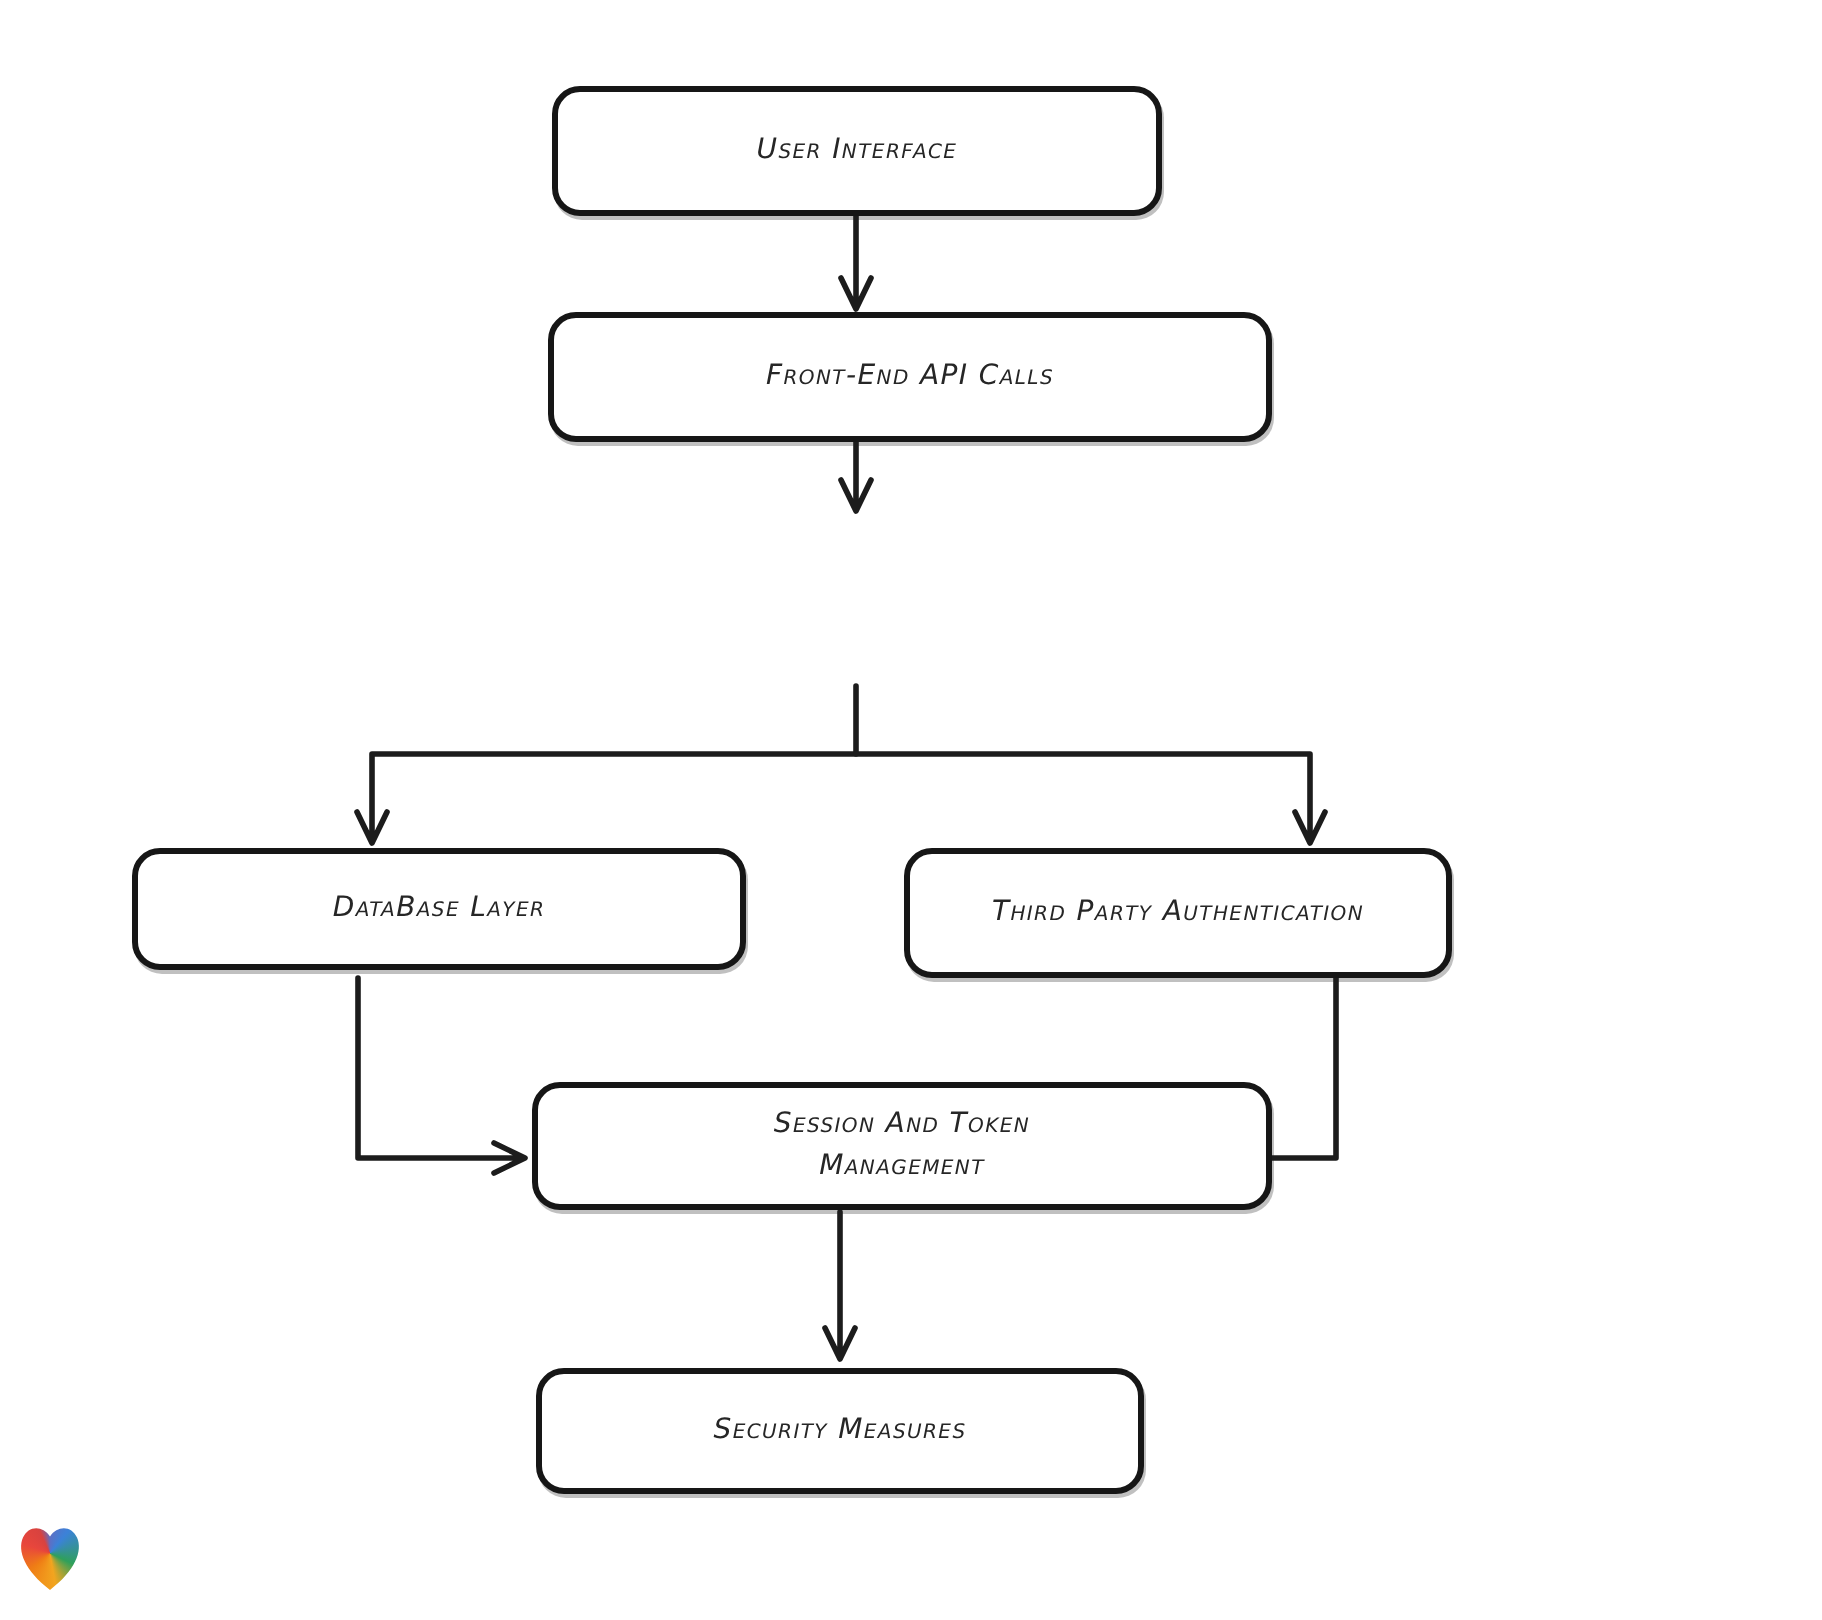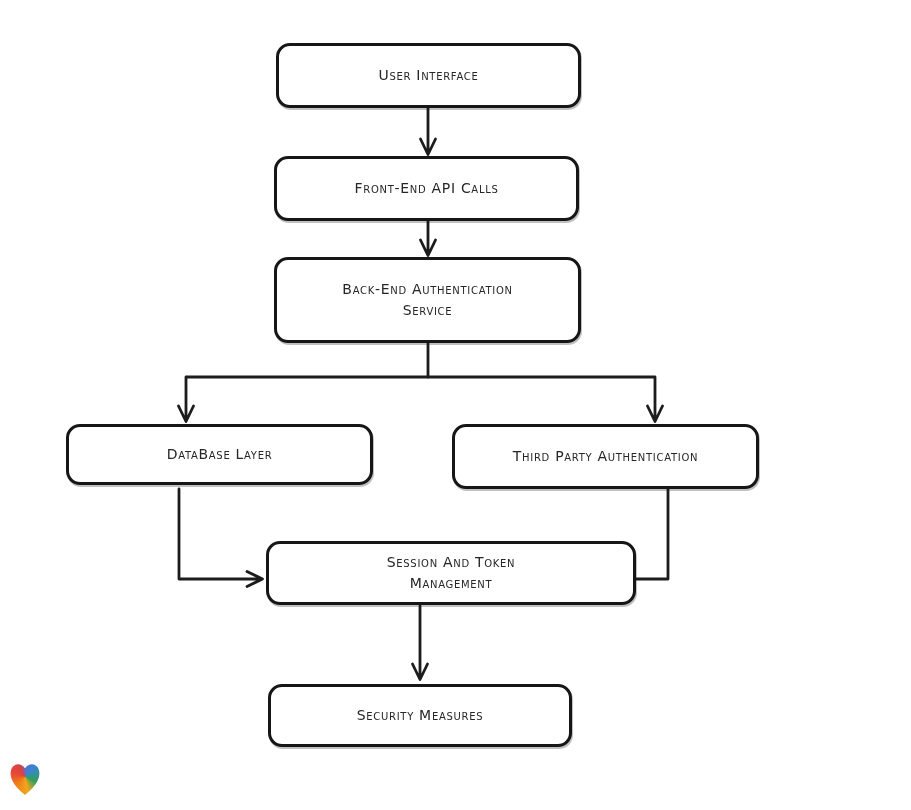--- a/index.html
+++ b/index.html
@@ -30,20 +30,21 @@
     display: flex;
     align-items: center;
     justify-content: center;
     background: #ffffff;
     border: 3px solid #161616;
     border-radius: 14px;
     box-shadow: 1px 2px 0 rgba(30,30,30,0.28);
     padding: 4px 14px;
   }
   .node-label {
+    font-style: italic;
     font-variant: small-caps;
     font-size: 14px;
     letter-spacing: 0.7px;
     line-height: 1.5;
     color: #262626;
     text-align: center;
     white-space: pre-line;
   }
   .watermark {
     position: absolute;
@@ -80,34 +81,30 @@
 
     <path class="edge" d="M668,489 L668,579 L582,579 M590,571.5 L575,579 L590,586.5"></path>
 
     <path class="edge" d="M420,606 L420,675 M412.5,664 L420,679.5 L427.5,664"></path>
   </svg>
 
   <div class="node" style="left:276px; top:43px; width:305px; height:65px;">
     <span class="node-label">User Interface</span>
   </div>
 
-  <div class="node" style="left:274px; top:156px; width:305px; height:65px;">
+  <div class="node" style="left:274px; top:156px; width:362px; height:65px;">
     <span class="node-label">Front-End API Calls</span>
   </div>
 
-  <div class="node" style="left:274px; top:257px; width:307px; height:86px;">
-    <span class="node-label">Back-End Authentication
-Service</span>
-  </div>
 
   <div class="node" style="left:66px; top:424px; width:307px; height:61px;">
     <span class="node-label">DataBase Layer</span>
   </div>
 
-  <div class="node" style="left:452px; top:424px; width:307px; height:65px;">
+  <div class="node" style="left:452px; top:424px; width:274px; height:65px;">
     <span class="node-label">Third Party Authentication</span>
   </div>
 
   <div class="node" style="left:266px; top:541px; width:370px; height:64px;">
     <span class="node-label">Session And Token
 Management</span>
   </div>
 
   <div class="node" style="left:268px; top:684px; width:304px; height:63px;">
     <span class="node-label">Security Measures</span>

